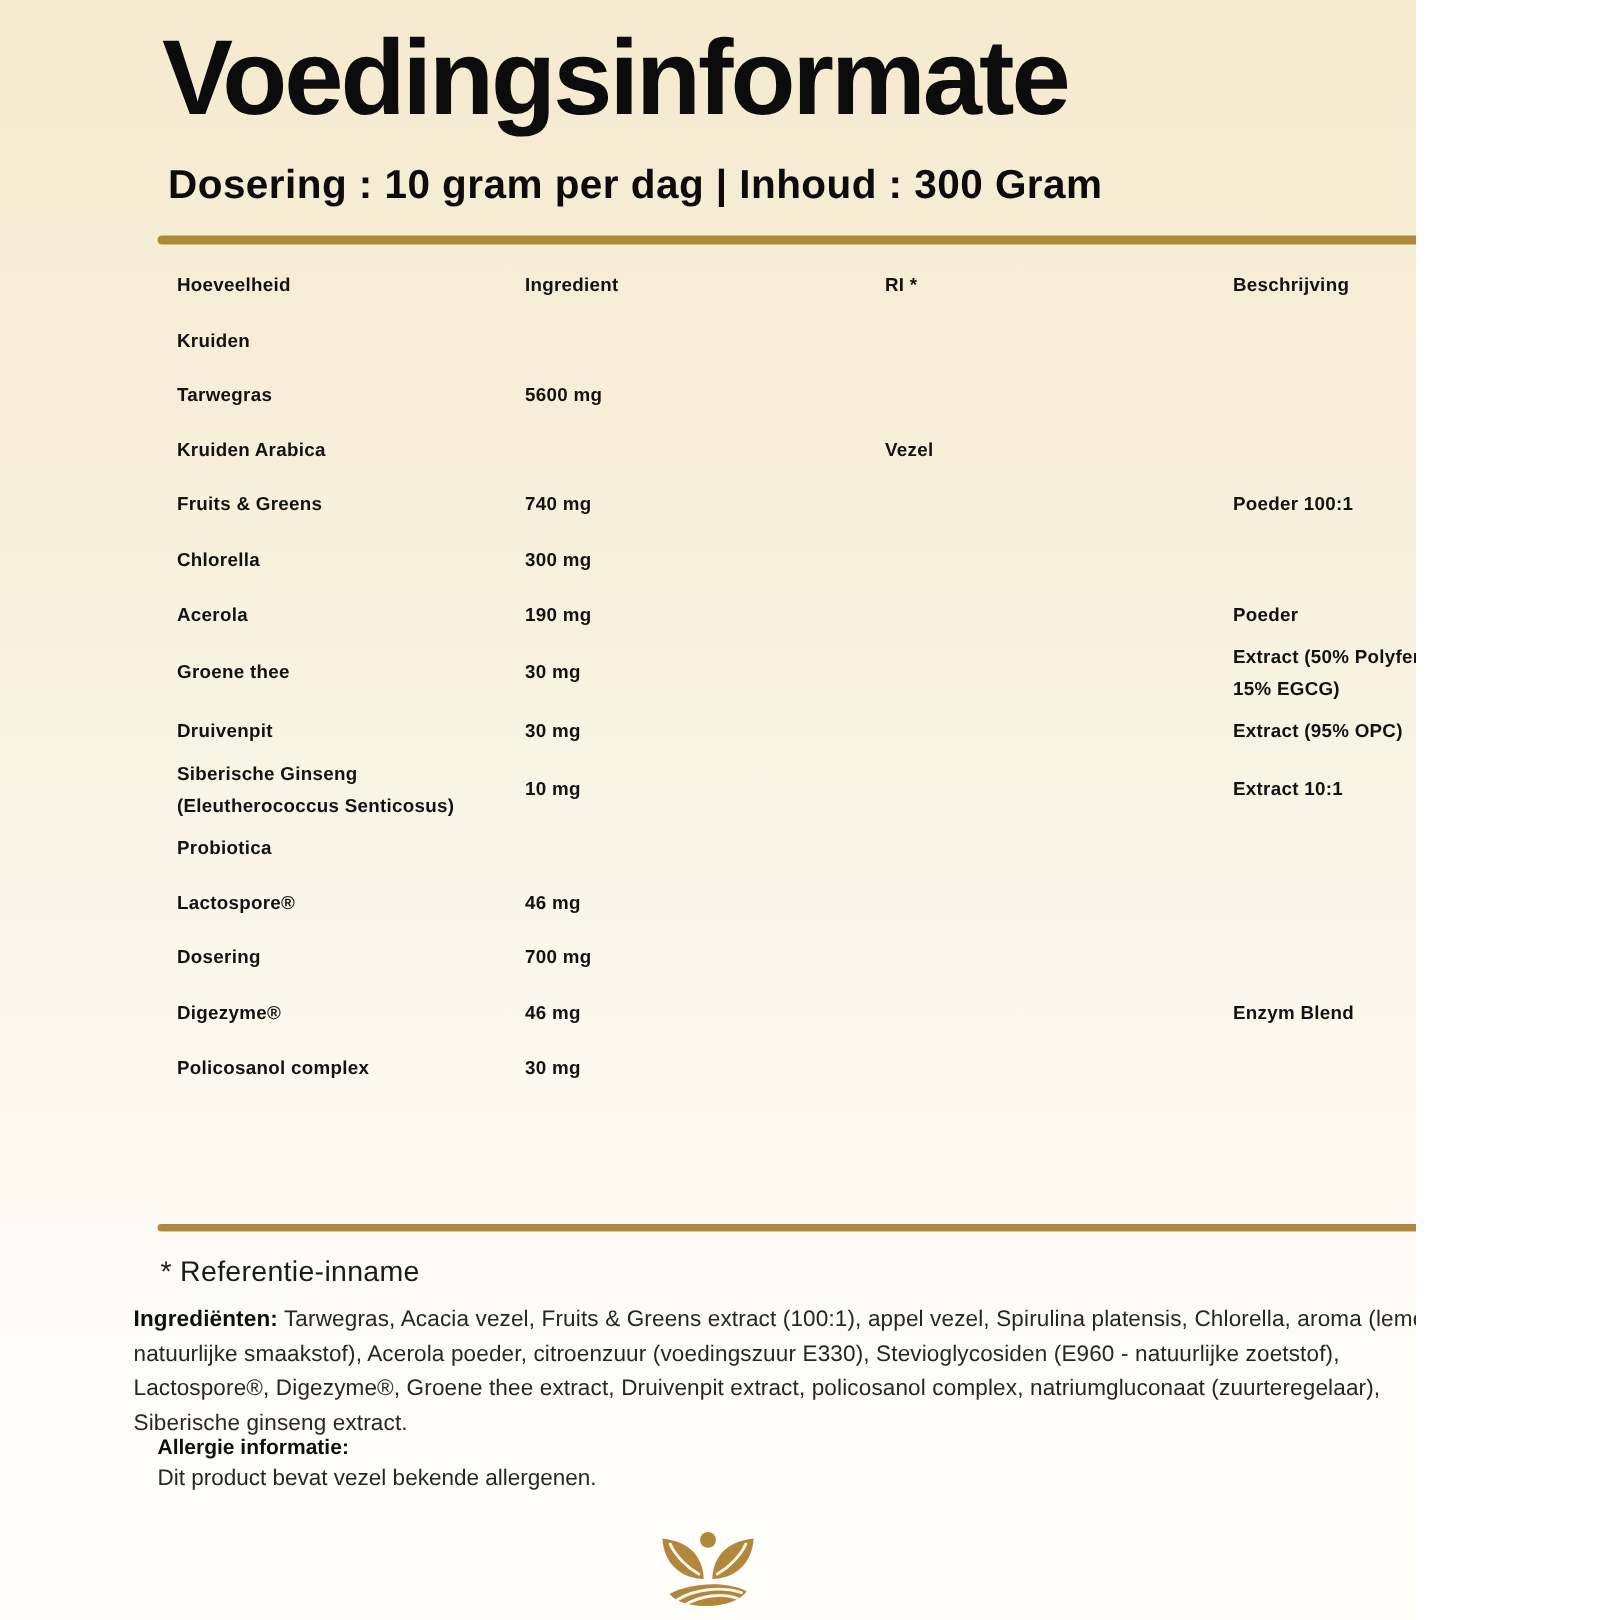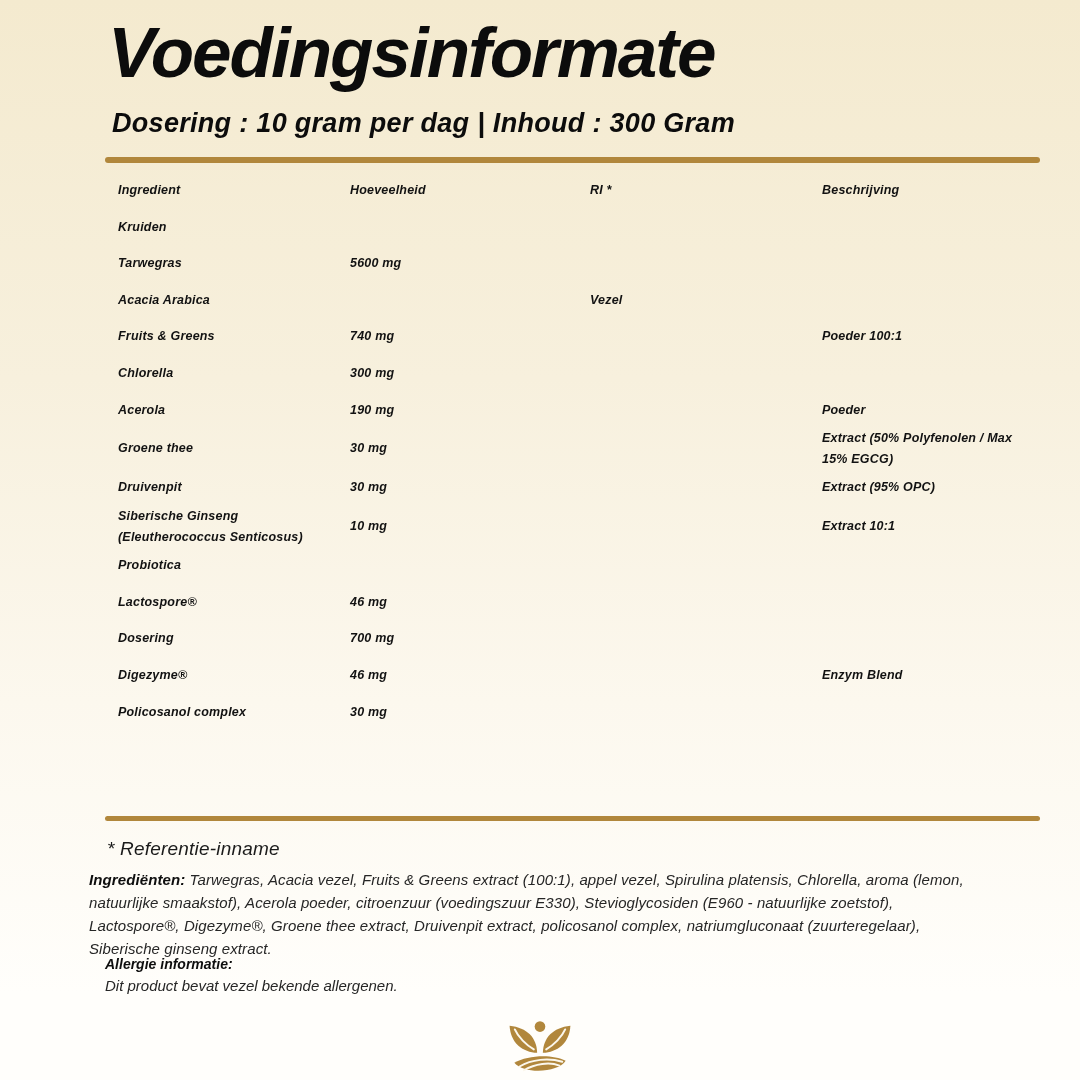--- a/index.html
+++ b/index.html
@@ -3,25 +3,24 @@
 <meta charset="utf-8">
 <style>
   * { margin: 0; padding: 0; box-sizing: border-box; }
   html, body { width: 1080px; height: 1080px; }
   body {
     font-family: "Liberation Sans", sans-serif;
     color: #111;
   }
   .page {
     position: relative;
-    width: 1080px;
+    width: 944px;
     height: 1080px;
     overflow: hidden;
     background: linear-gradient(180deg, #f4eacf 0%, #f7f0dd 35%, #fcf8ee 65%, #fffefb 92%, #fffefb 100%);
-    font-style: italic;
   }
   .title {
     position: absolute;
     left: 108px;
     top: 12px;
     font-size: 71px;
     font-weight: bold;
     letter-spacing: -2px;
     color: #0c0c0c;
     white-space: nowrap;
@@ -118,42 +117,42 @@
 
 <div class="page">
 
   <div class="title">Voedingsinformate</div>
   <div class="subtitle">Dosering : 10 gram per dag | Inhoud : 300 Gram</div>
 
   <div class="gold-rule rule-top"></div>
 
   <div class="table">
     <div class="trow">
+      <div class="tcell">Hoeveelheid</div>
       <div class="tcell">Ingredient</div>
-      <div class="tcell">Hoeveelheid</div>
       <div class="tcell">RI *</div>
       <div class="tcell">Beschrijving</div>
     </div>
     <div>
     <div class="trow">
       <div class="tcell">Kruiden</div>
       <div class="tcell"></div>
       <div class="tcell"></div>
       <div class="tcell"></div>
     </div>
 
     <div class="trow">
       <div class="tcell">Tarwegras</div>
       <div class="tcell">5600 mg</div>
       <div class="tcell"></div>
       <div class="tcell"></div>
     </div>
 
     <div class="trow">
-      <div class="tcell">Acacia Arabica</div>
+      <div class="tcell">Kruiden Arabica</div>
       <div class="tcell"></div>
       <div class="tcell">Vezel</div>
     </div>
 
     <div class="trow">
       <div class="tcell">Fruits &amp; Greens</div>
       <div class="tcell">740 mg</div>
       <div class="tcell"></div>
       <div class="tcell">Poeder 100:1</div>
     </div>

